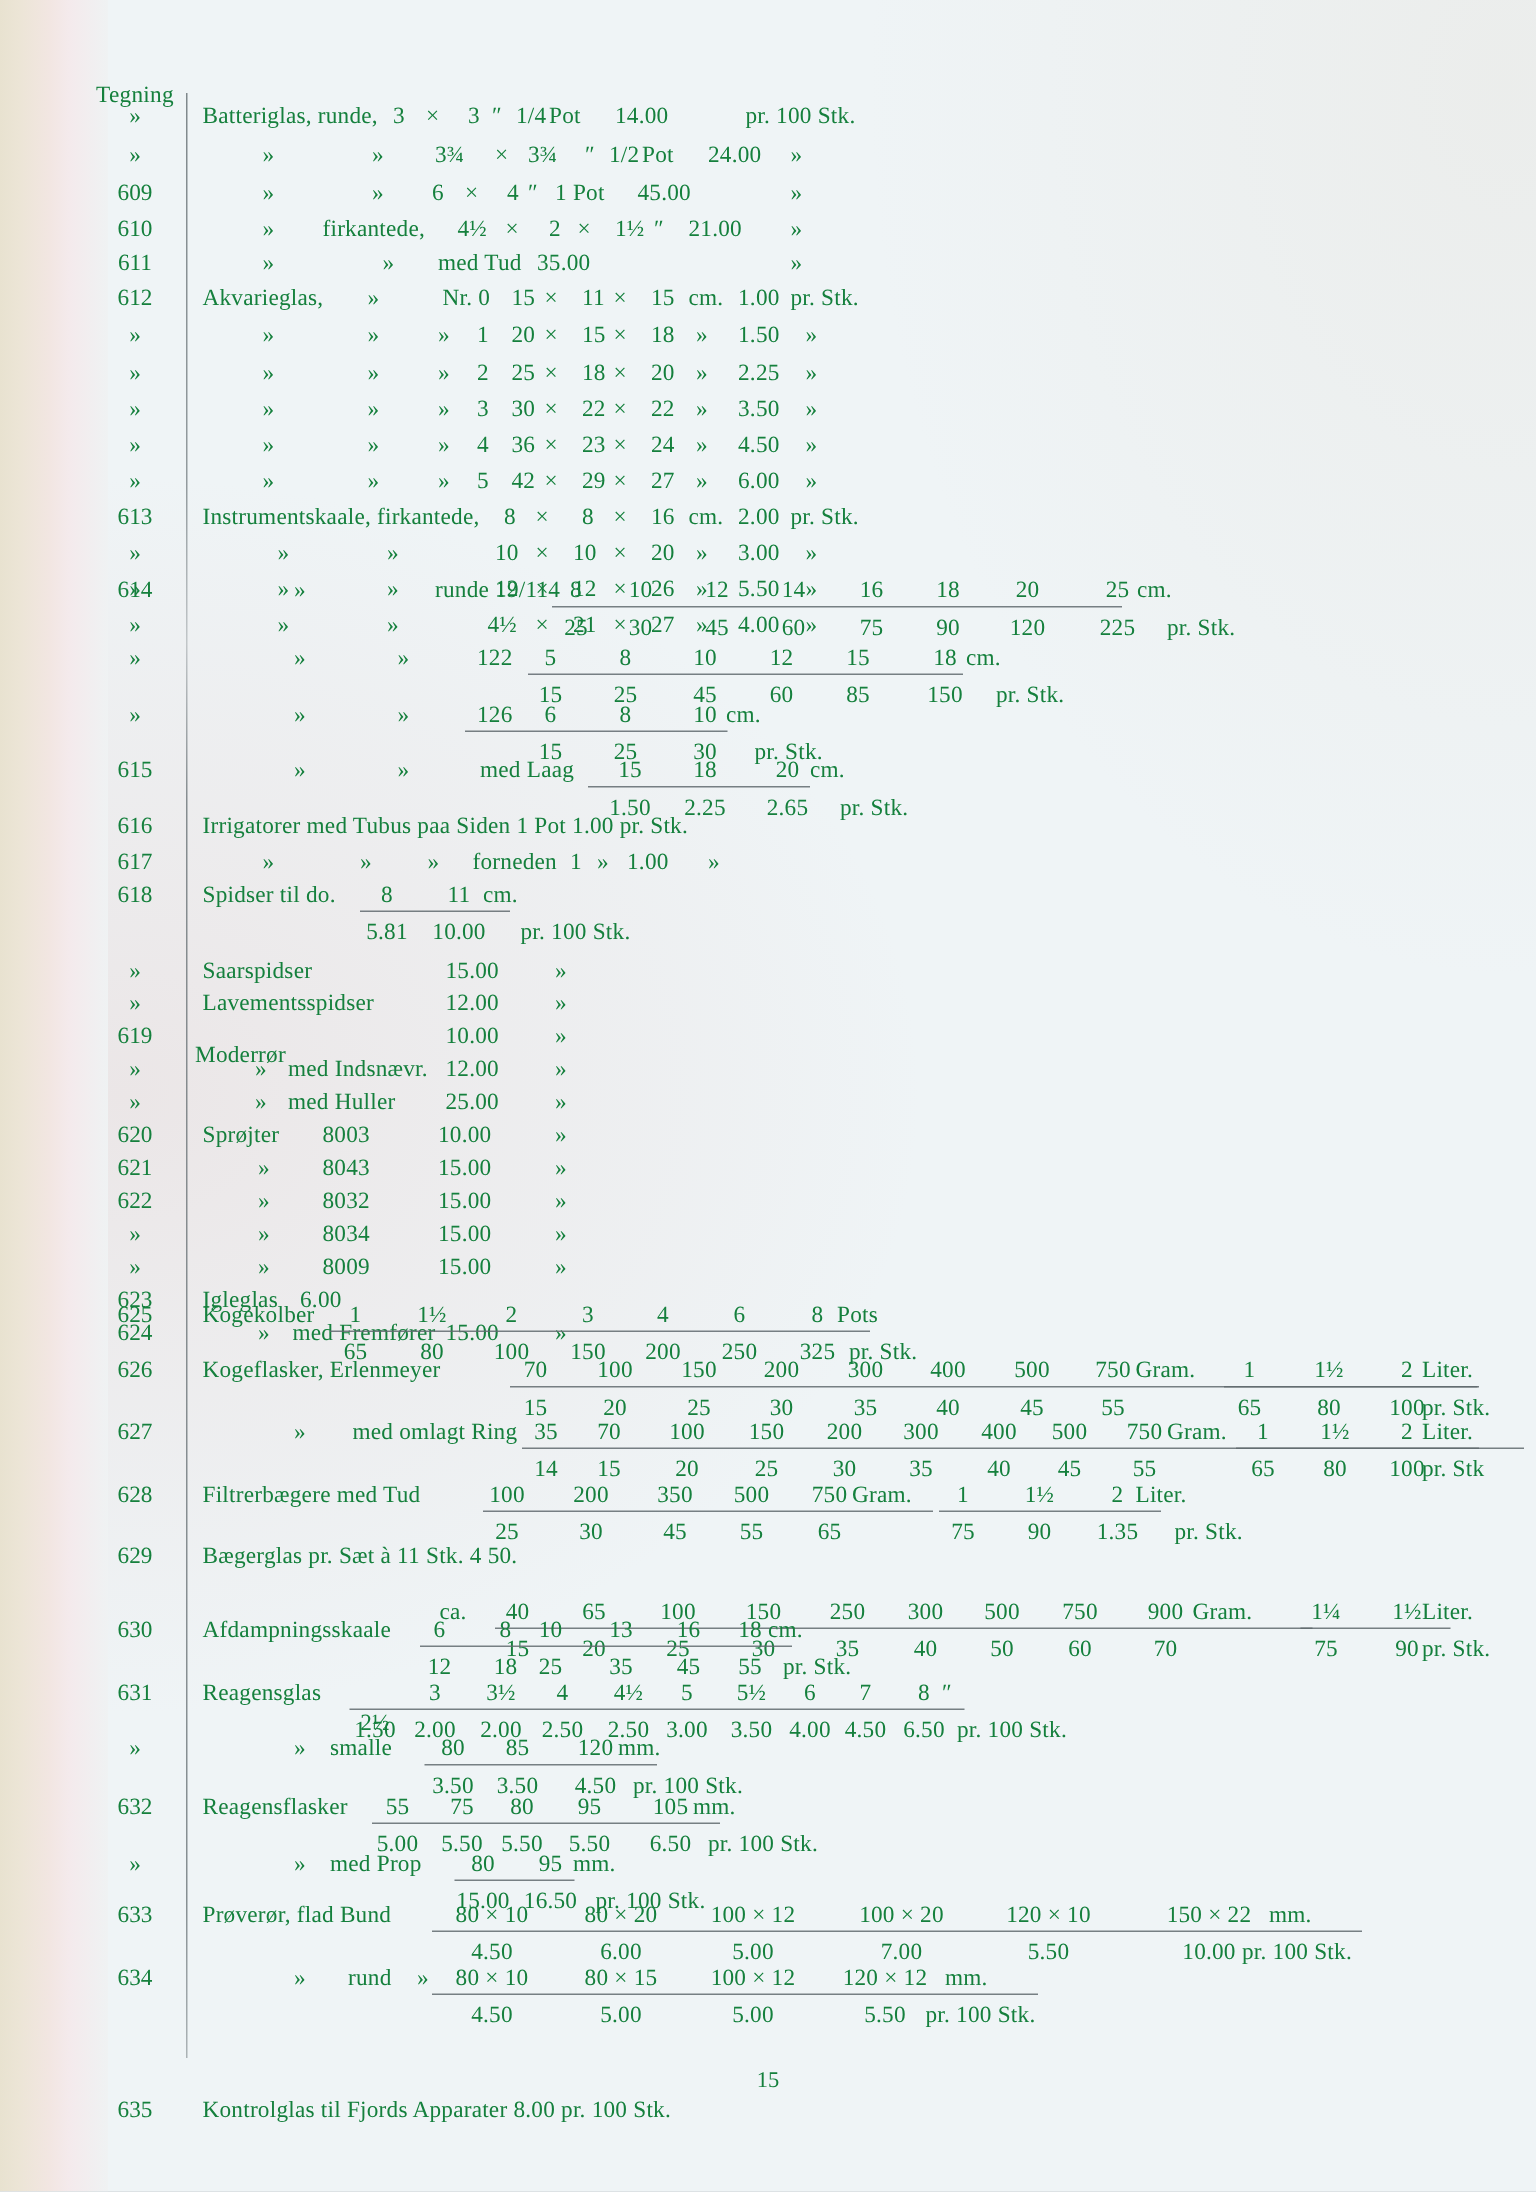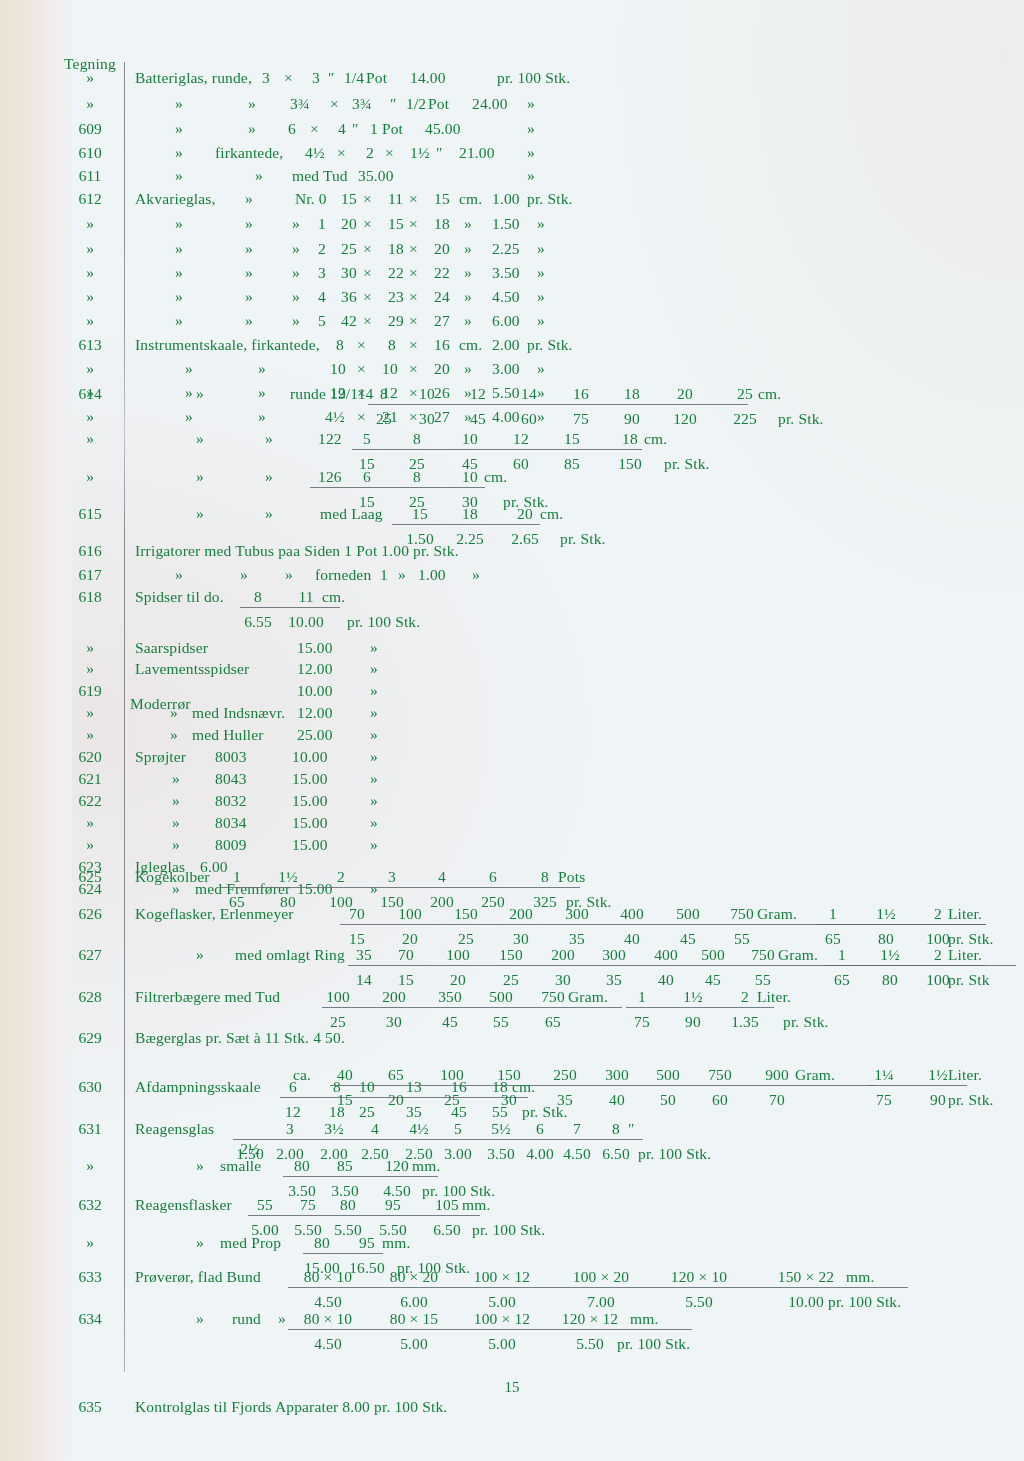--- a/index.html
+++ b/index.html
@@ -441,21 +441,21 @@
           <div class="cell ctr" style="left: 470px; top: 530px;">2.25</div>
           <div class="cell ctr" style="left: 525px; top: 505px;">20</div>
           <div class="cell ctr" style="left: 525px; top: 530px;">2.65</div>
           <div class="cell" style="left: 540px; top: 505px;">cm.</div>
           <div class="cell" style="left: 560px; top: 530px;">pr. Stk.</div>
           <div class="ruleline" style="left: 392px; top: 524px; width: 148px;"></div>
         </div>
         <div class="ptab" style="left: 0px; top: 0px;">
           <div class="cell" style="left: 135px; top: 588px;">Spidser til do.</div>
           <div class="cell ctr" style="left: 258px; top: 588px;">8</div>
-          <div class="cell ctr" style="left: 258px; top: 613px;">6.55</div>
+          <div class="cell ctr" style="left: 258px; top: 613px;">5.81</div>
           <div class="cell ctr" style="left: 306px; top: 588px;">11</div>
           <div class="cell ctr" style="left: 306px; top: 613px;">10.00</div>
           <div class="cell" style="left: 322px; top: 588px;">cm.</div>
           <div class="cell" style="left: 347px; top: 613px;">pr. 100 Stk.</div>
           <div class="ruleline" style="left: 240px; top: 607px; width: 100px;"></div>
         </div>
         <div class="ptab" style="left: 0px; top: 0px;">
           <div class="cell" style="left: 135px; top: 868px;">Kogekolber</div>
           <div class="cell ctr" style="left: 237px; top: 868px;">1</div>
           <div class="cell ctr" style="left: 237px; top: 893px;">65</div>

